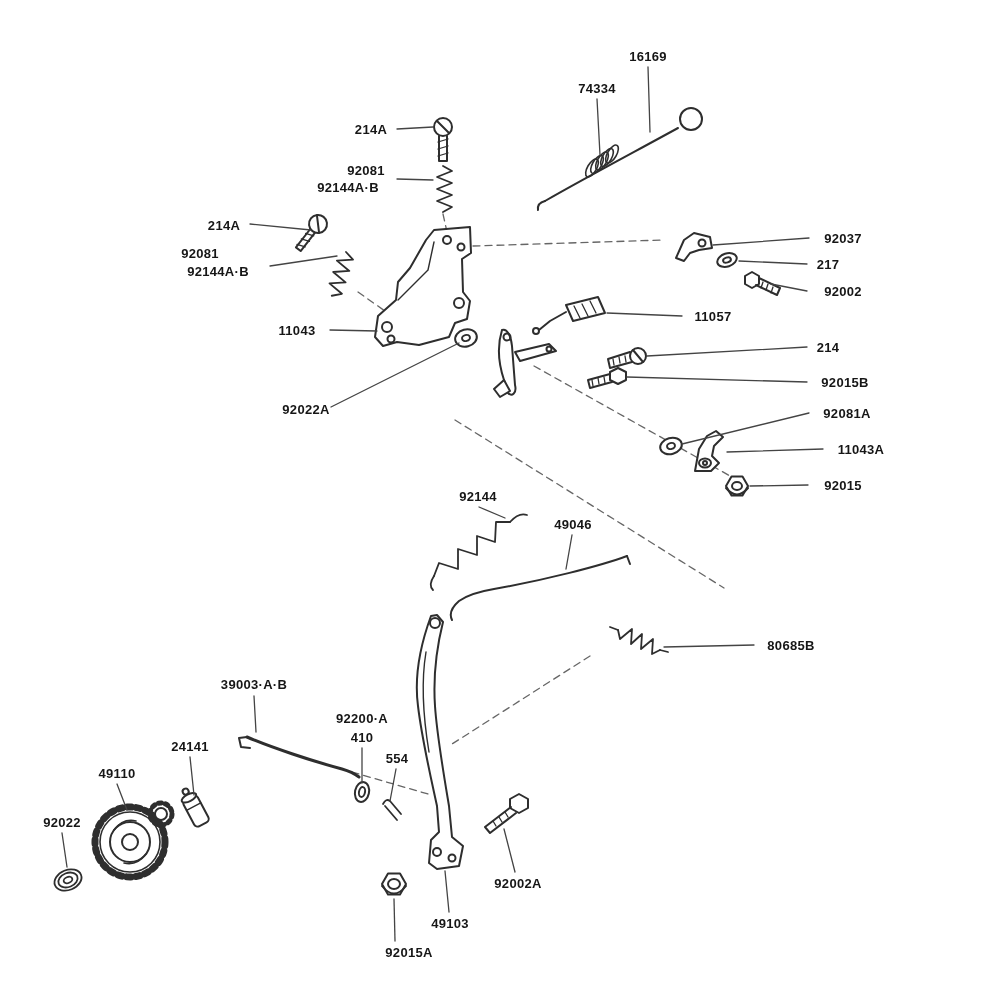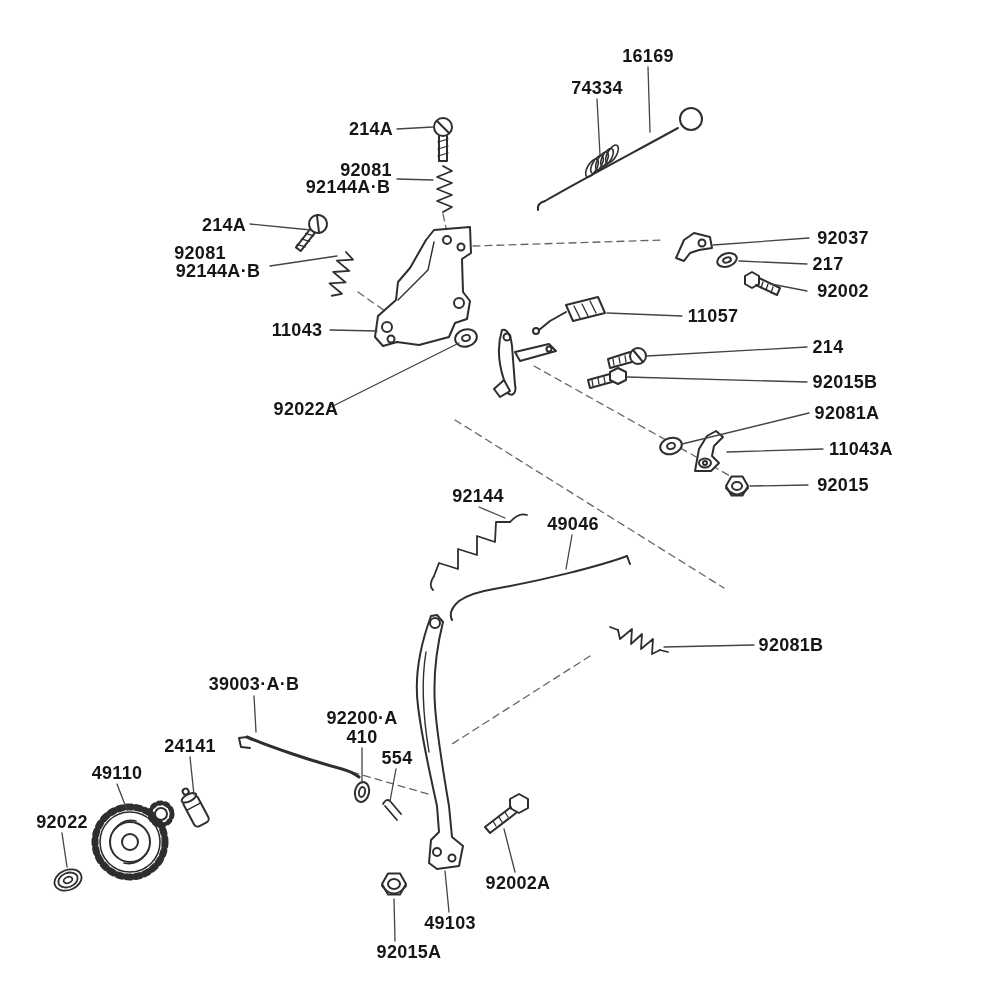--- a/index.html
+++ b/index.html
@@ -25,21 +25,21 @@
     user-select: none;
   }
   .diagram-svg {
     position: absolute;
     left: 0; top: 0;
     z-index: 1;
   }
   .label {
     position: absolute;
     transform: translate(-50%, -50%);
-    font-size: 18px;
+    font-size: 13px;
     font-weight: 700;
     color: #161616;
     white-space: nowrap;
     letter-spacing: 0.3px;
     z-index: 2;
     text-align: center;
   }
 </style>
 </head>
 <body>
@@ -292,21 +292,21 @@
   <div class="label" style="left:713px;top:316px">11057</div>
   <div class="label" style="left:297px;top:330px">11043</div>
   <div class="label" style="left:828px;top:347px">214</div>
   <div class="label" style="left:845px;top:382px">92015B</div>
   <div class="label" style="left:306px;top:409px">92022A</div>
   <div class="label" style="left:847px;top:413px">92081A</div>
   <div class="label" style="left:861px;top:449px">11043A</div>
   <div class="label" style="left:843px;top:485px">92015</div>
   <div class="label" style="left:478px;top:496px">92144</div>
   <div class="label" style="left:573px;top:524px">49046</div>
-  <div class="label" style="left:791px;top:645px">92081B</div>
+  <div class="label" style="left:791px;top:645px">80685B</div>
   <div class="label" style="left:254px;top:684px">39003·A·B</div>
   <div class="label" style="left:362px;top:718px">92200·A</div>
   <div class="label" style="left:362px;top:737px">410</div>
   <div class="label" style="left:397px;top:758px">554</div>
   <div class="label" style="left:190px;top:746px">24141</div>
   <div class="label" style="left:117px;top:773px">49110</div>
   <div class="label" style="left:62px;top:822px">92022</div>
   <div class="label" style="left:518px;top:883px">92002A</div>
   <div class="label" style="left:450px;top:923px">49103</div>
   <div class="label" style="left:409px;top:952px">92015A</div>

